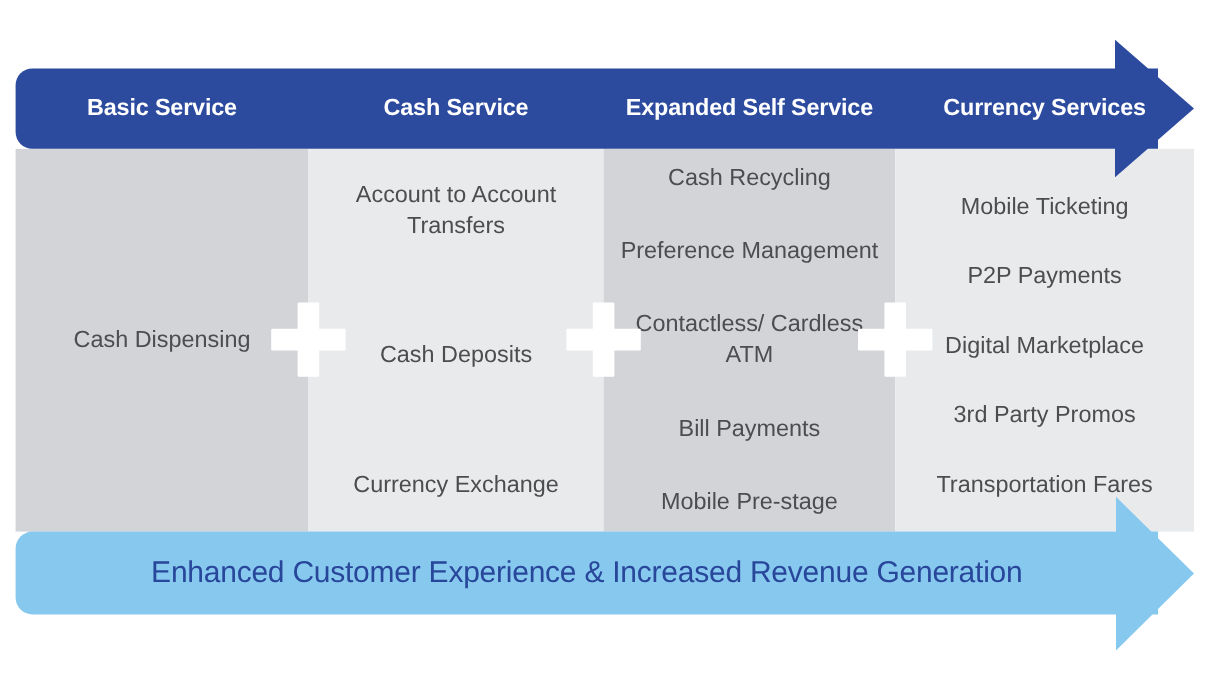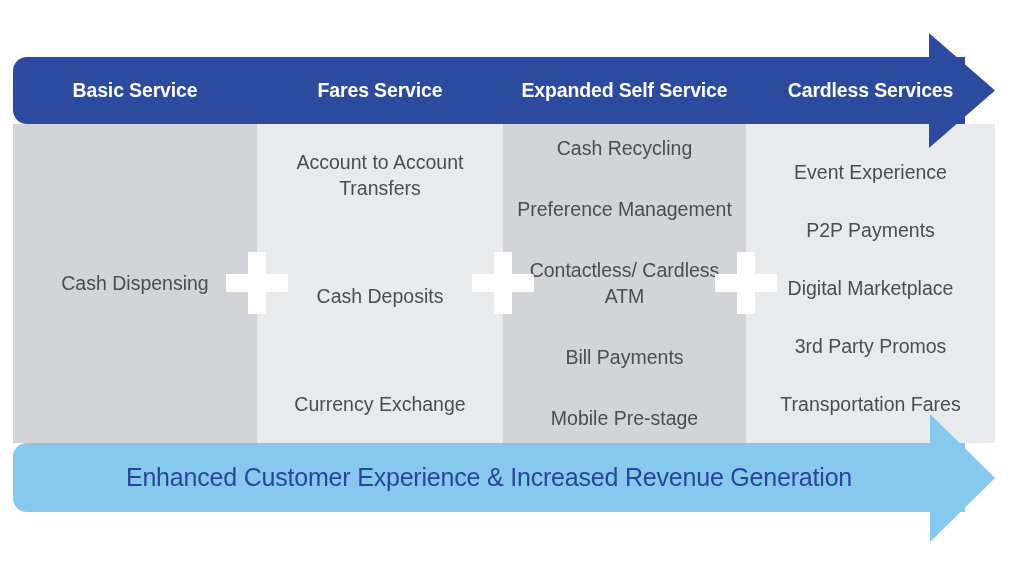--- a/index.html
+++ b/index.html
@@ -172,44 +172,44 @@
 
   <div class="col-band dark" id="band-1"></div>
   <div class="col-band light" id="band-2"></div>
   <div class="col-band dark" id="band-3"></div>
   <div class="col-band light" id="band-4"></div>
 
   <div id="top-arrow-bar"></div>
   <div id="top-arrow-head"></div>
 
   <div class="top-label" id="top-label-1">Basic Service</div>
-  <div class="top-label" id="top-label-2">Fares Service</div>
+  <div class="top-label" id="top-label-2">Cash Service</div>
   <div class="top-label" id="top-label-3">Expanded Self Service</div>
-  <div class="top-label" id="top-label-4">Cardless Services</div>
+  <div class="top-label" id="top-label-4">Currency Services</div>
 
   <div class="col-items" id="items-1">
     <div class="item">Cash Dispensing</div>
   </div>
 
   <div class="col-items" id="items-2">
     <div class="item">Account to Account Transfers</div>
     <div class="item">Cash Deposits</div>
     <div class="item">Currency Exchange</div>
   </div>
 
   <div class="col-items" id="items-3">
     <div class="item">Cash Recycling</div>
     <div class="item">Preference Management</div>
     <div class="item">Contactless/ Cardless ATM</div>
     <div class="item">Bill Payments</div>
     <div class="item">Mobile Pre-stage</div>
   </div>
 
   <div class="col-items" id="items-4">
-    <div class="item">Event Experience</div>
+    <div class="item">Mobile Ticketing</div>
     <div class="item">P2P Payments</div>
     <div class="item">Digital Marketplace</div>
     <div class="item">3rd Party Promos</div>
     <div class="item">Transportation Fares</div>
   </div>
 
   <div class="plus" id="plus-1"></div>
   <div class="plus" id="plus-2"></div>
   <div class="plus" id="plus-3"></div>
 

